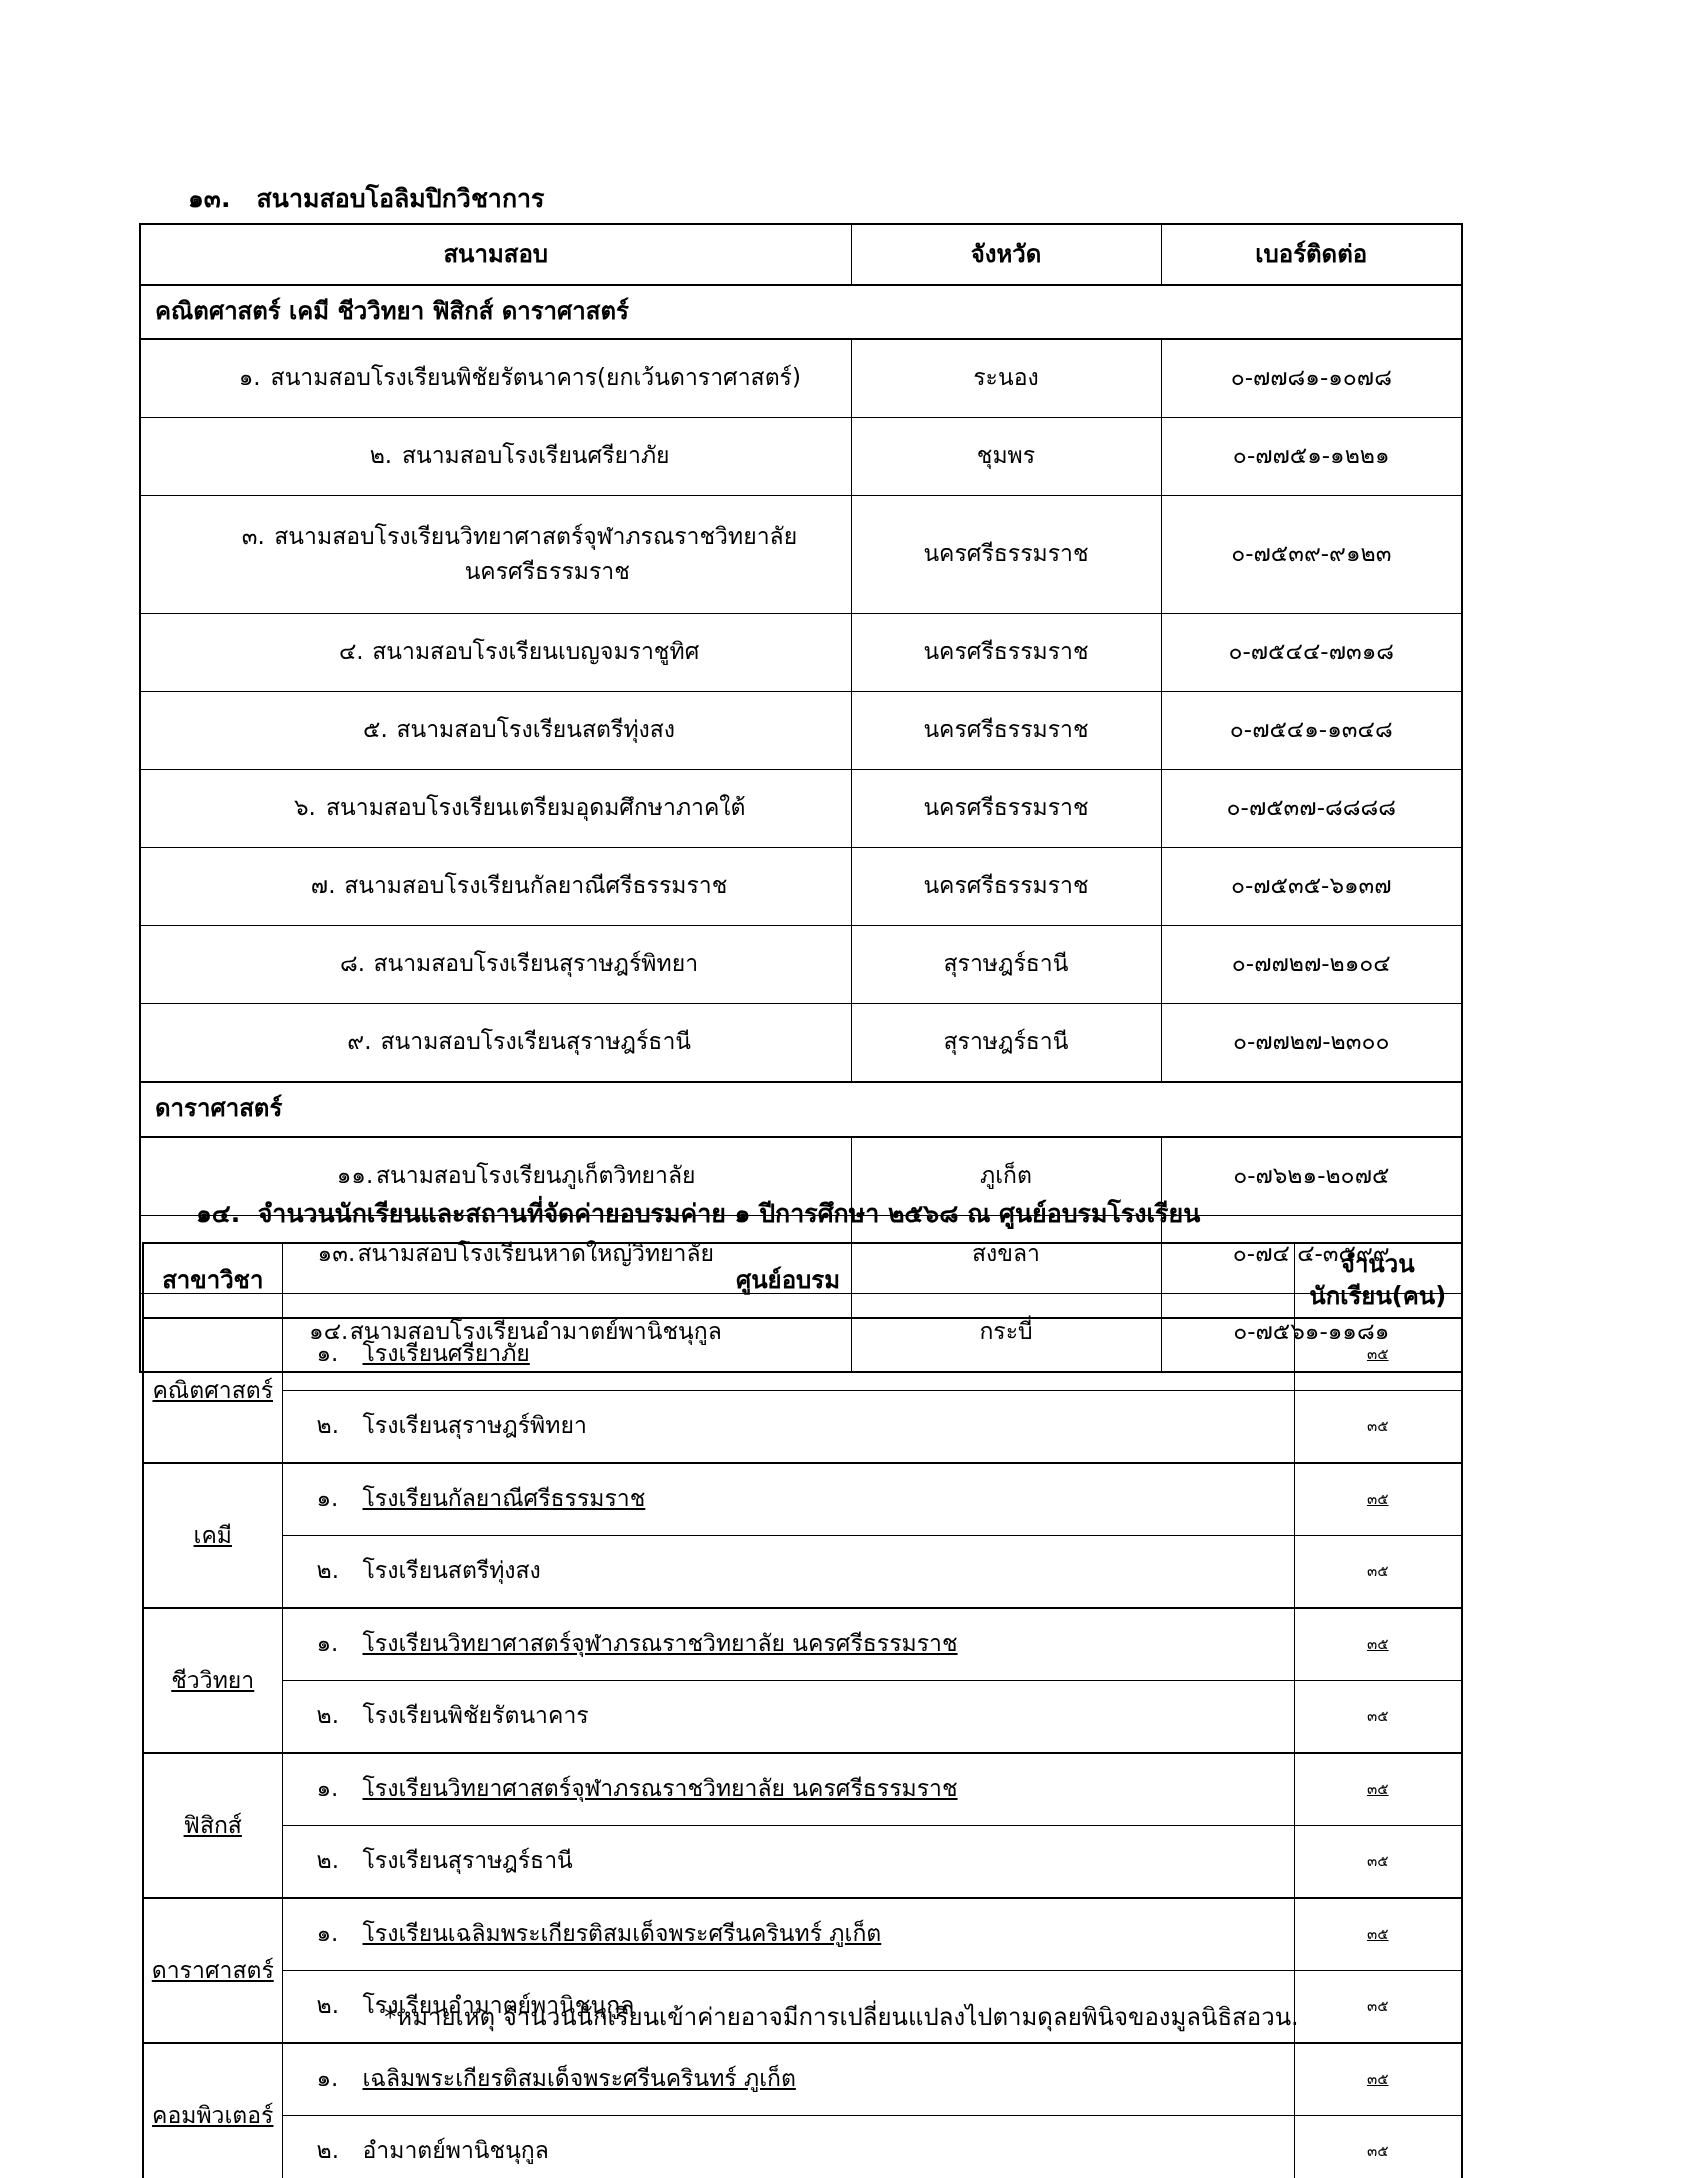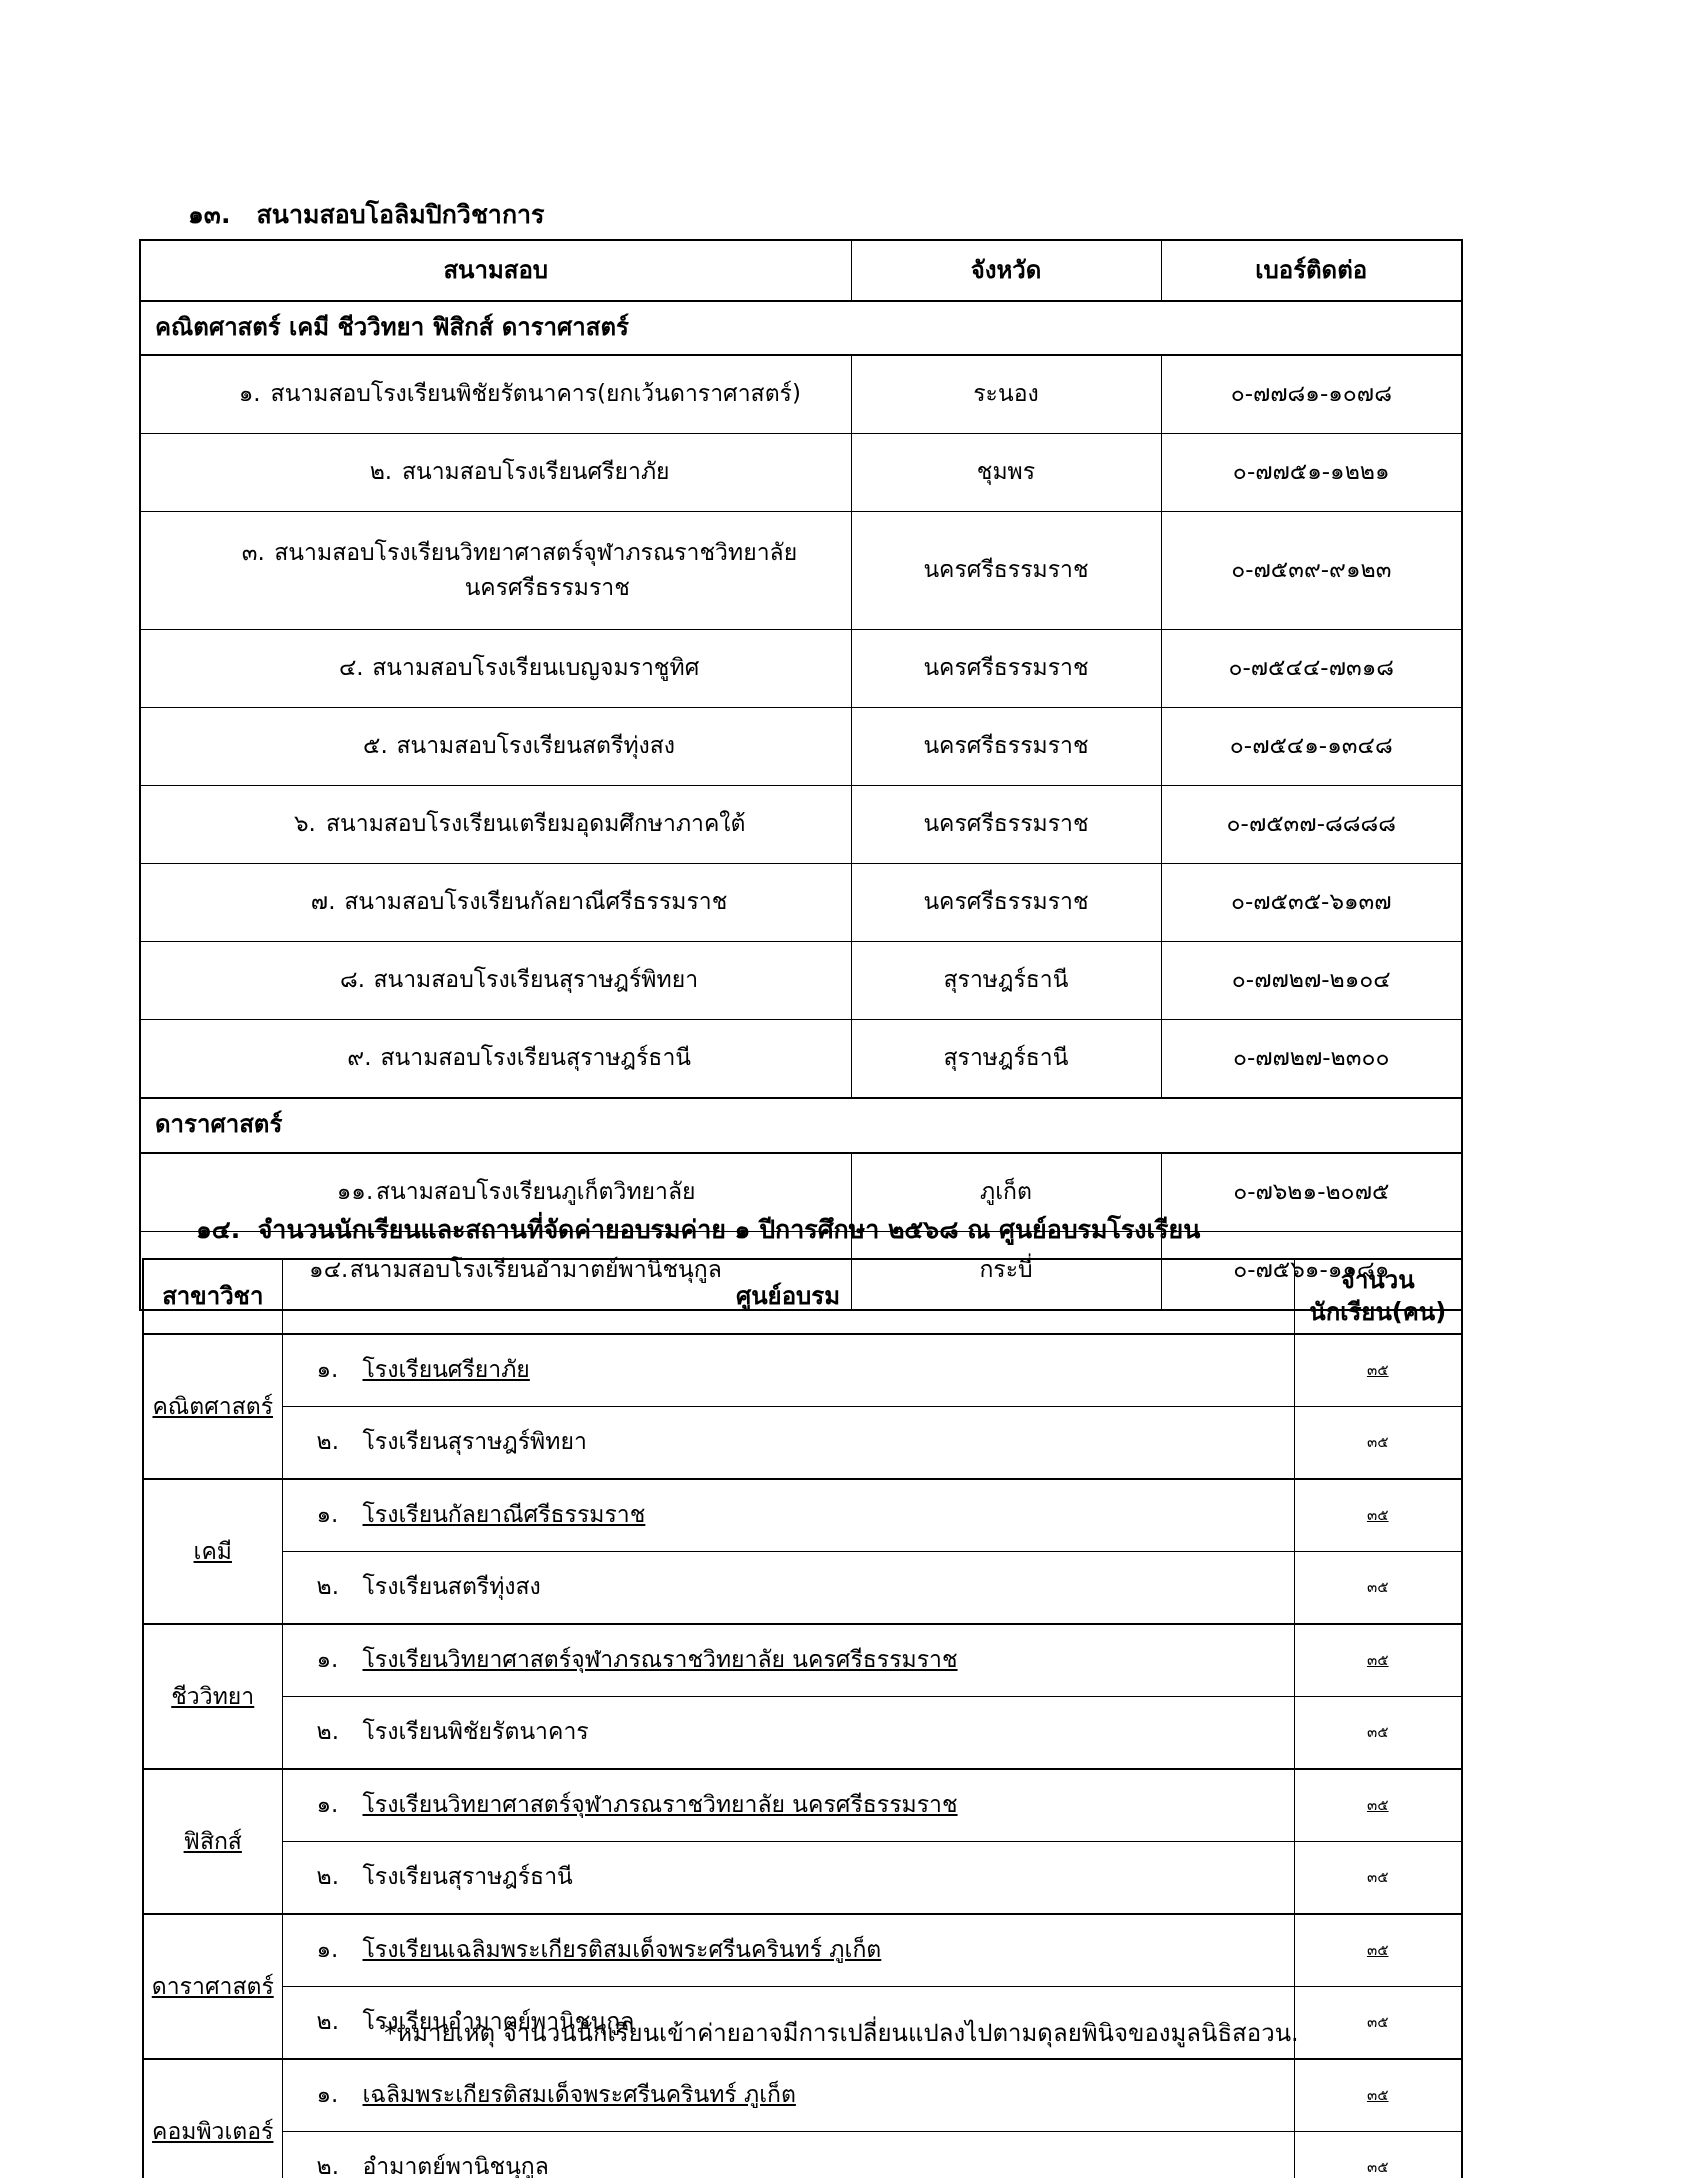--- a/index.html
+++ b/index.html
@@ -10,21 +10,21 @@
   body {
     width: 1683px;
     height: 2178px;
     font-family: "DejaVu Sans", "Liberation Sans", sans-serif;
     color: #000000;
     position: relative;
     overflow: hidden;
   }
   .page {
     position: absolute;
-    left: 0; top: 16px;
+    left: 0; top: 0;
     width: 1683px;
     height: 2050px;
     padding: 0;
   }
 
   
   .sec-heading {
     position: absolute;
     font-size: 25px;
     font-weight: 700;
@@ -209,20 +209,25 @@
         </tr>
         <tr class="section-row">
           <td colspan="3">ดาราศาสตร์</td>
         </tr>
         <tr class="row-std">
           <td class="site-cell"><span class="num">๑๑.</span><span>สนามสอบโรงเรียนภูเก็ตวิทยาลัย</span></td>
           <td class="prov-cell">ภูเก็ต</td>
           <td class="tel-cell">๐-๗๖๒๑-๒๐๗๕</td>
         </tr>
         <tr class="row-std">
+          <td class="site-cell"><span class="num">๑๓.</span><span>สนามสอบโรงเรียนหาดใหญ่วิทยาลัย</span></td>
+          <td class="prov-cell">สงขลา</td>
+          <td class="tel-cell">๐-๗๔  ๔-๓๕๙๙</td>
+        </tr>
+        <tr class="row-std">
           <td class="site-cell"><span class="num">๑๔.</span><span>สนามสอบโรงเรียนอำมาตย์พานิชนุกูล</span></td>
           <td class="prov-cell">กระบี่</td>
           <td class="tel-cell">๐-๗๕๖๑-๑๑๘๑</td>
         </tr>
       </tbody>
   </table>
 
   <div class="sec-heading" id="heading14">
     <span>๑๔.</span>&nbsp;
     <span>จำนวนนักเรียนและสถานที่จัดค่ายอบรมค่าย ๑ ปีการศึกษา ๒๕๖๘ ณ ศูนย์อบรมโรงเรียน</span>

